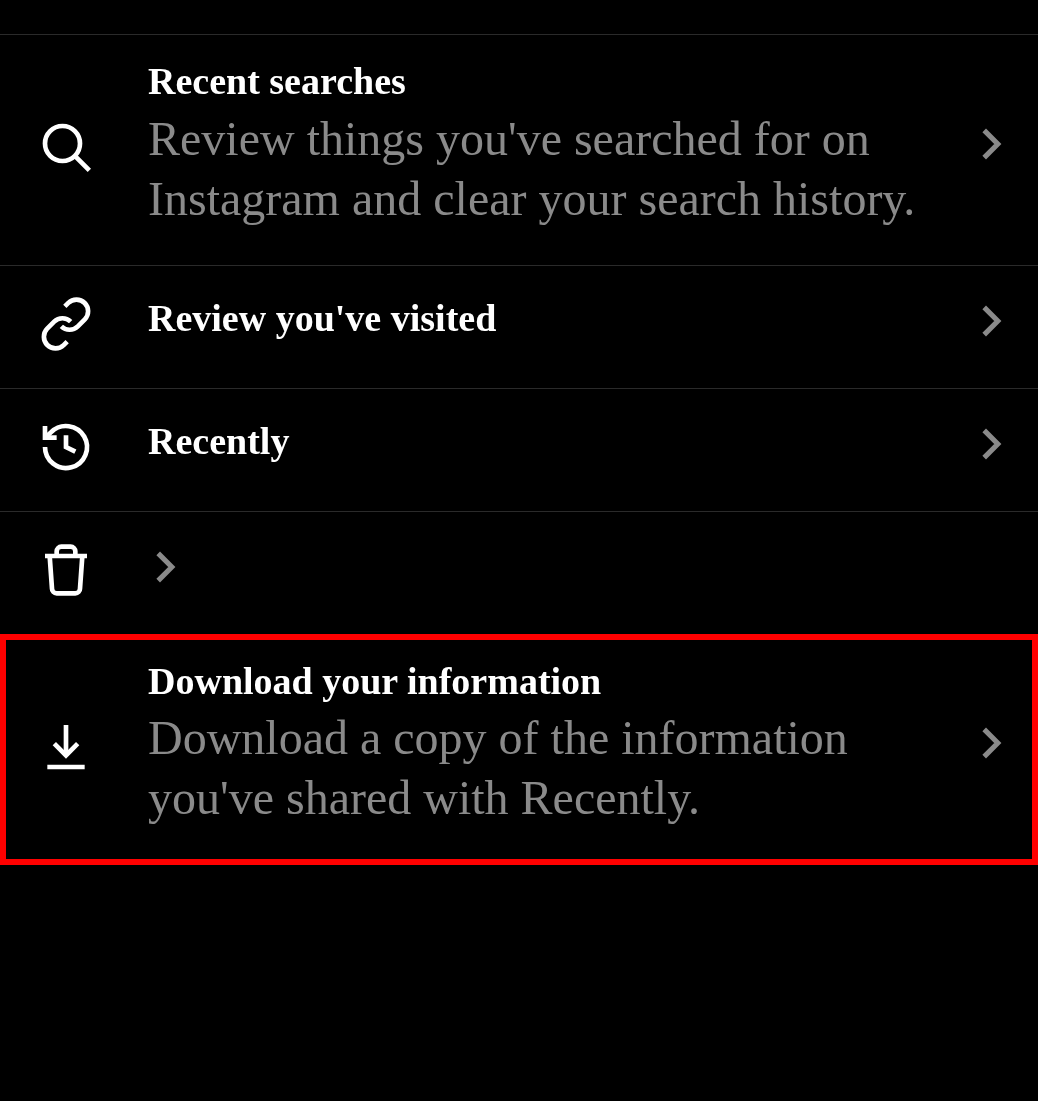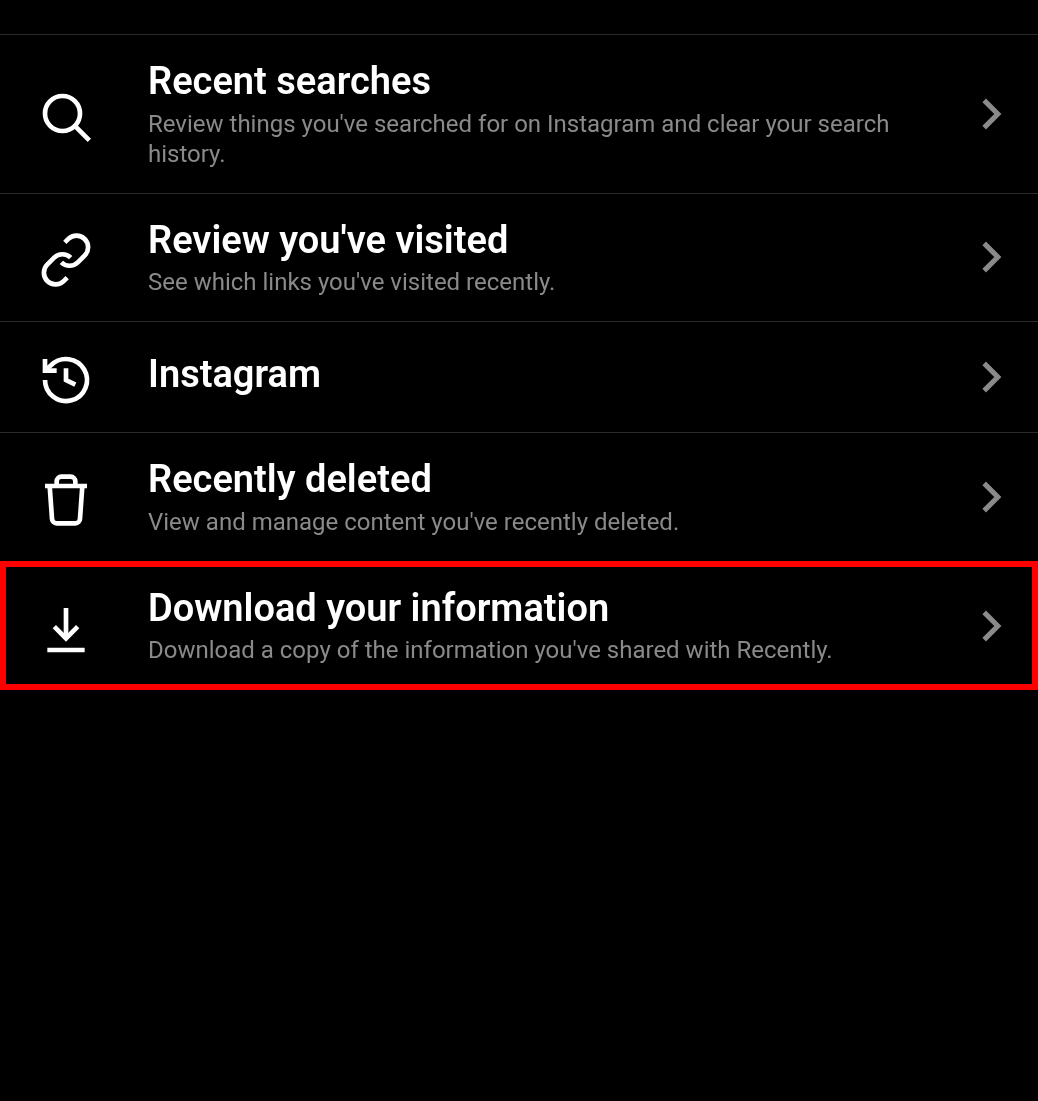--- a/index.html
+++ b/index.html
@@ -12,26 +12,27 @@
       color: #fff;
     }
     .list {
       display: flex;
       flex-direction: column;
       padding-top: 34px;
     }
     .item {
       display: flex;
       align-items: center;
-      padding: 24px 30px 24px 38px;
+      padding: 24px 30px 36px 38px;
       border-top: 1px solid #2a2a2a;
       border-bottom: 1px solid #2a2a2a;
       margin-bottom: -1px;
       cursor: pointer;
       position: relative;
+      font-family: Liberation Serif, serif;
     }
     .item.highlighted {
       outline: 6px solid #ff0000;
       outline-offset: -6px;
       z-index: 1;
       align-items: center;
     }
     .icon-wrap {
       width: 110px;
       display: flex;
@@ -52,21 +53,21 @@
       padding-right: 20px;
     }
     .title {
       font-size: 38px;
       font-weight: 600;
       color: #fff;
       line-height: 1.2;
       margin-bottom: 4px;
     }
     .desc {
-      font-size: 24px;
+      font-size: 48px;
       color: #8a8a8a;
       line-height: 1.25;
       font-weight: 400;
     }
     .chevron {
       flex-shrink: 0;
       width: 34px;
       height: 34px;
       display: flex;
       align-items: center;
@@ -105,58 +106,53 @@
 
   <div class="item">
     <div class="icon-wrap">
       <svg viewBox="0 0 24 24">
           <path d="M10 13a5 5 0 0 0 7.07 0l3-3a5 5 0 0 0-7.07-7.07l-1.5 1.5"></path>
           <path d="M14 11a5 5 0 0 0-7.07 0l-3 3a5 5 0 0 0 7.07 7.07l1.5-1.5"></path>
         </svg>
     </div>
     <div class="text-wrap">
       <div class="title">Review you've visited</div>
-      <div class="desc">See which links you've visited recently.</div>
     </div>
     <div class="chevron">
       <svg viewBox="0 0 12 20">
           <polyline points="2,2 10,10 2,18"></polyline>
         </svg>
     </div>
   </div>
 
   <div class="item">
     <div class="icon-wrap">
       <svg viewBox="0 0 24 24">
           <path d="M3 12a9 9 0 1 0 2.64-6.36L3 8"></path>
           <polyline points="3 3 3 8 8 8"></polyline>
           <polyline points="12 7 12 12 16 14"></polyline>
         </svg>
     </div>
     <div class="text-wrap">
-      <div class="title">Instagram</div>
+      <div class="title">Recently</div>
     </div>
     <div class="chevron">
       <svg viewBox="0 0 12 20">
           <polyline points="2,2 10,10 2,18"></polyline>
         </svg>
     </div>
   </div>
 
   <div class="item">
     <div class="icon-wrap">
       <svg viewBox="0 0 24 24">
           <polyline points="3 6 5 6 21 6"></polyline>
           <path d="M19 6l-1 14a2 2 0 0 1-2 2H8a2 2 0 0 1-2-2L5 6"></path>
           <path d="M8 6V4a2 2 0 0 1 2-2h4a2 2 0 0 1 2 2v2"></path>
         </svg>
-    </div>
-    <div class="text-wrap">
-      <div class="title">Recently deleted</div>
-      <div class="desc">View and manage content you've recently deleted.</div>
     </div>
     <div class="chevron">
       <svg viewBox="0 0 12 20">
           <polyline points="2,2 10,10 2,18"></polyline>
         </svg>
     </div>
   </div>
 
   <div class="item highlighted">
     <div class="icon-wrap">

